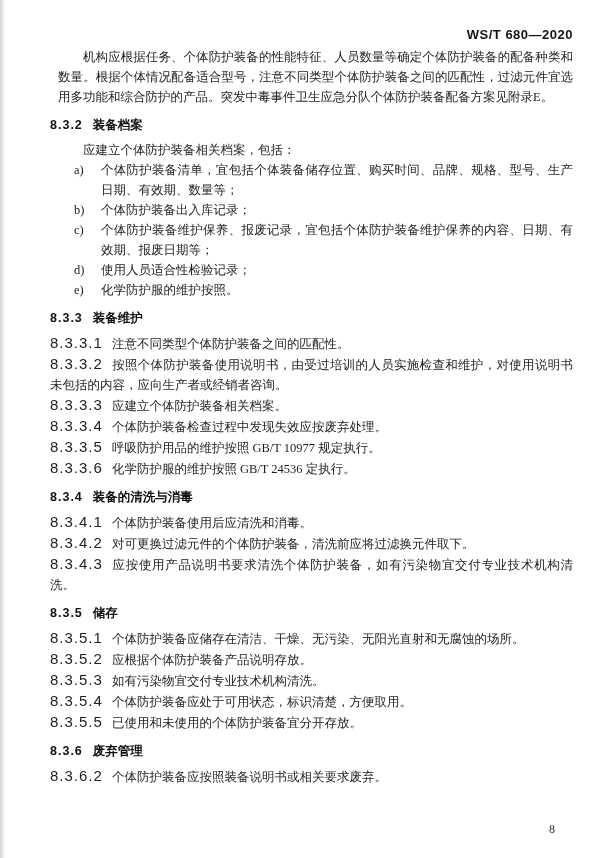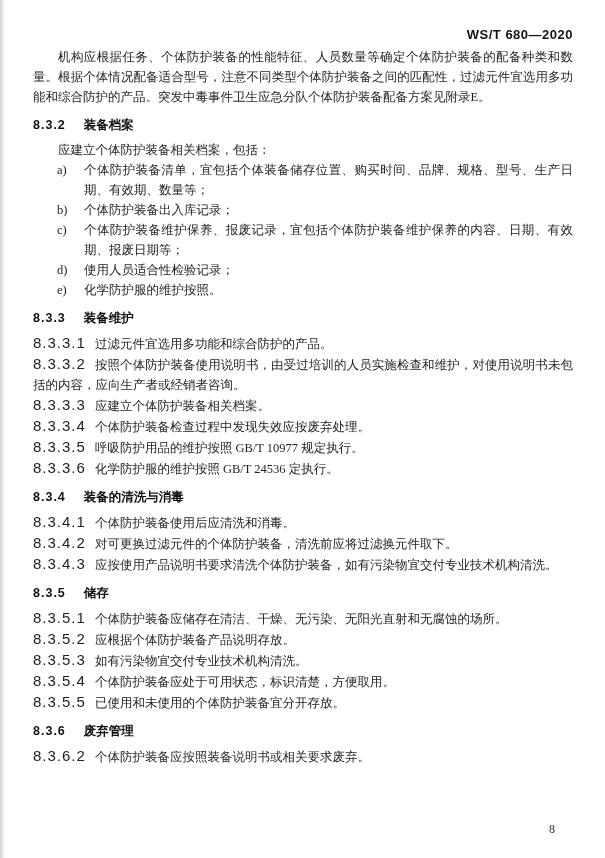--- a/index.html
+++ b/index.html
@@ -18,53 +18,53 @@
     left: 0; top: 0; bottom: 0;
     width: 5px;
     background: linear-gradient(to right, #d2d2d2, rgba(255,255,255,0));
     pointer-events: none;
   }
   .page {
     position: relative;
     width: 100%;
     height: 100%;
     box-sizing: border-box;
-    padding: 25px 32px 0 33px;
+    padding: 25px 32px 0 50px;
   }
   .header-row {
     text-align: right;
     height: 16px;
     margin-bottom: 4px;
   }
   .doc-code {
     font-family: "Liberation Sans", "DejaVu Sans", sans-serif;
     font-weight: 700;
     font-size: 13px;
     letter-spacing: 0.5px;
     color: #141414;
   }
   .para {
     font-size: 12.5px;
     line-height: 20px;
     margin: 0;
     text-align: justify;
   }
-  .indent { text-indent: 2em; }
+  .indent { text-indent: 2em; margin-left: 8px; }
   .intro { margin-top: 6px; }
   .heading {
     font-family: "Liberation Sans", "DejaVu Sans", sans-serif;
     font-weight: 700;
     font-size: 12.5px;
     line-height: 20px;
     margin: 8px 0 5px 0;
     color: #111;
   }
   .heading .h-num {
     letter-spacing: 1px;
-    margin-right: 18px;
+    margin-right: 10px;
   }
   .clause {
     font-size: 12.5px;
     line-height: 20px;
     margin: 0;
     text-align: justify;
   }
   .c-num {
     font-family: "Liberation Sans", "DejaVu Sans", sans-serif;
     font-size: 15px;
@@ -133,21 +133,21 @@
         <span class="li-text">化学防护服的维护按照。</span>
       </div>
     </div>
   </div>
 
   <div class="section">
     <div class="heading">
       <span class="h-num">8.3.3</span><span class="h-title">装备维护</span>
     </div>
     <p class="clause">
-      <span class="c-num">8.3.3.1</span><span class="c-text">过滤元件宜选用多功能和综合防护的产品。</span>
+      <span class="c-num">8.3.3.1</span><span class="c-text">注意不同类型个体防护装备之间的匹配性。</span>
     </p>
     <p class="clause">
       <span class="c-num">8.3.3.2</span><span class="c-text">按照个体防护装备使用说明书，由受过培训的人员实施检查和维护，对使用说明书未包括的内容，应向生产者或经销者咨询。</span>
     </p>
     <p class="clause">
       <span class="c-num">8.3.3.3</span><span class="c-text">应建立个体防护装备相关档案。</span>
     </p>
     <p class="clause">
       <span class="c-num">8.3.3.4</span><span class="c-text">个体防护装备检查过程中发现失效应按废弃处理。</span>
     </p>

